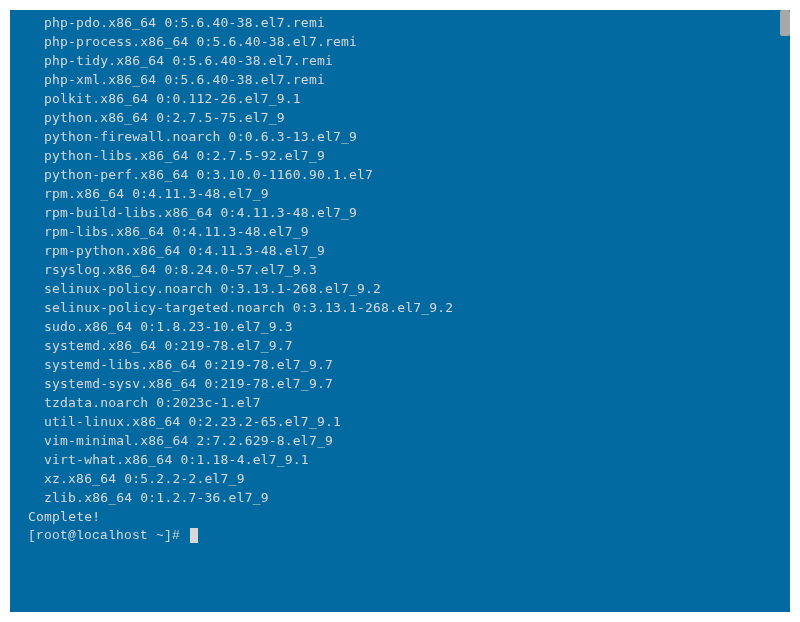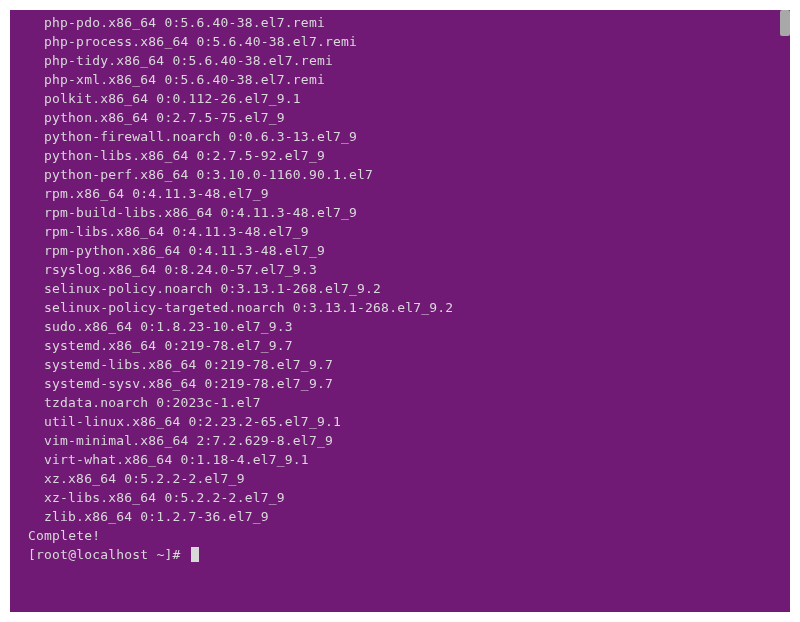--- a/index.html
+++ b/index.html
@@ -11,21 +11,21 @@
       font-family: "Menlo", "Consolas", "DejaVu Sans Mono", monospace;
     }
     .frame {
       width: 800px;
       height: 622px;
       background: #fff;
       border: 10px solid #fff;
       position: relative;
     }
     .terminal {
-      background: #701a75;
+      background: #0369a1;
       color: #d8d8d8;
       width: 100%;
       height: 100%;
       padding: 3px 0 0 18px;
       font-size: 13px;
       line-height: 19px;
       letter-spacing: 0.2px;
       overflow: hidden;
       position: relative;
     }
@@ -42,20 +42,21 @@
       white-space: pre;
       padding-left: 16px;
     }
     .plain-line {
       white-space: pre;
     }
     .prompt-line {
       white-space: pre;
       display: flex;
       align-items: center;
+      font-family: Liberation Mono, monospace;
     }
     .cursor {
       display: inline-block;
       width: 8px;
       height: 15px;
       background: #d8d8d8;
       margin-left: 2px;
       vertical-align: text-bottom;
     }
   </style>
@@ -85,21 +86,20 @@
         <div class="pkg-line">selinux-policy-targeted.noarch 0:3.13.1-268.el7_9.2</div>
         <div class="pkg-line">sudo.x86_64 0:1.8.23-10.el7_9.3</div>
         <div class="pkg-line">systemd.x86_64 0:219-78.el7_9.7</div>
         <div class="pkg-line">systemd-libs.x86_64 0:219-78.el7_9.7</div>
         <div class="pkg-line">systemd-sysv.x86_64 0:219-78.el7_9.7</div>
         <div class="pkg-line">tzdata.noarch 0:2023c-1.el7</div>
         <div class="pkg-line">util-linux.x86_64 0:2.23.2-65.el7_9.1</div>
         <div class="pkg-line">vim-minimal.x86_64 2:7.2.629-8.el7_9</div>
         <div class="pkg-line">virt-what.x86_64 0:1.18-4.el7_9.1</div>
         <div class="pkg-line">xz.x86_64 0:5.2.2-2.el7_9</div>
-        <div class="pkg-line">xz-libs.x86_64 0:5.2.2-2.el7_9</div>
         <div class="pkg-line">zlib.x86_64 0:1.2.7-36.el7_9</div>
       </div>
 
     <div class="plain-line"></div>
     <div class="plain-line">Complete!</div>
     <div class="prompt-line">
       <span>[root@localhost ~]# </span>
       <span class="cursor"></span>
     </div>
   </div>

